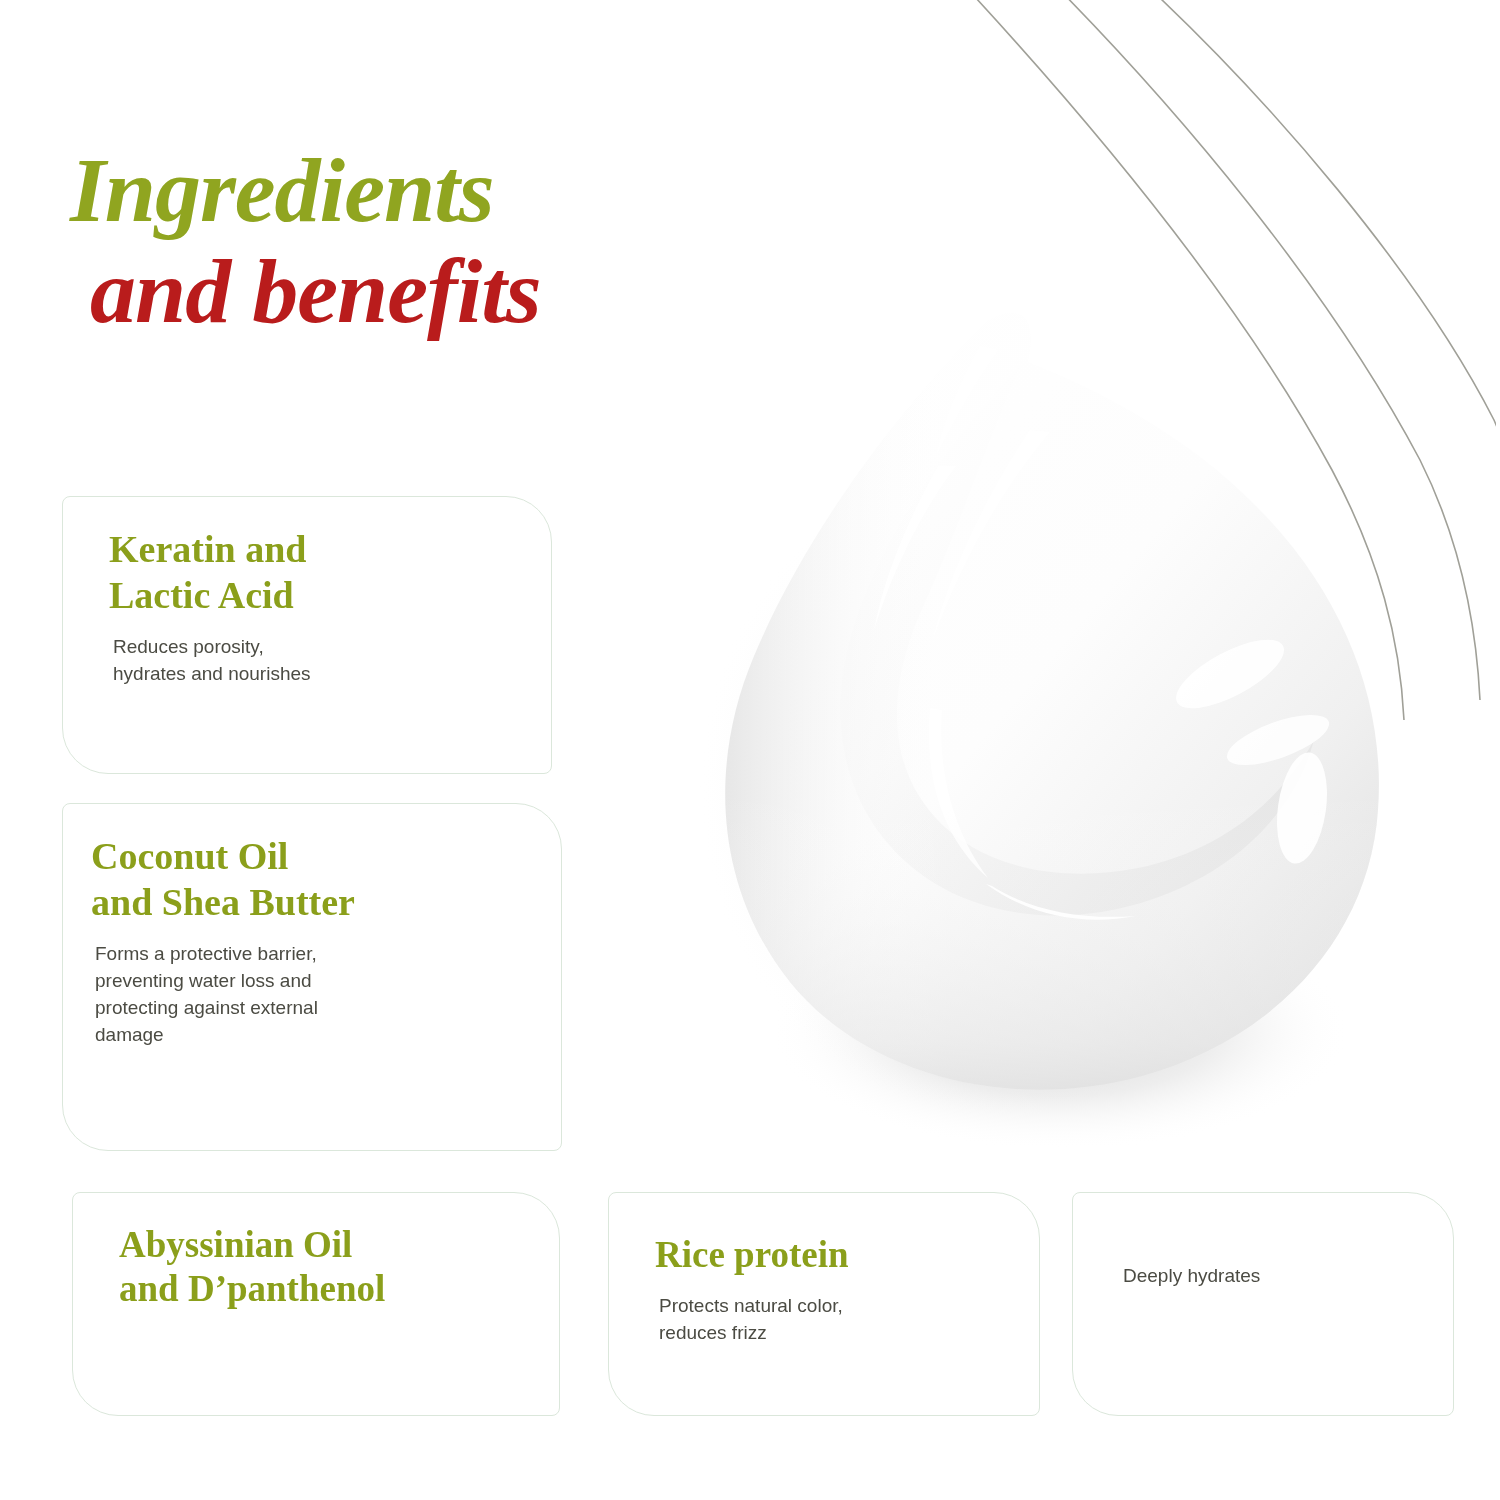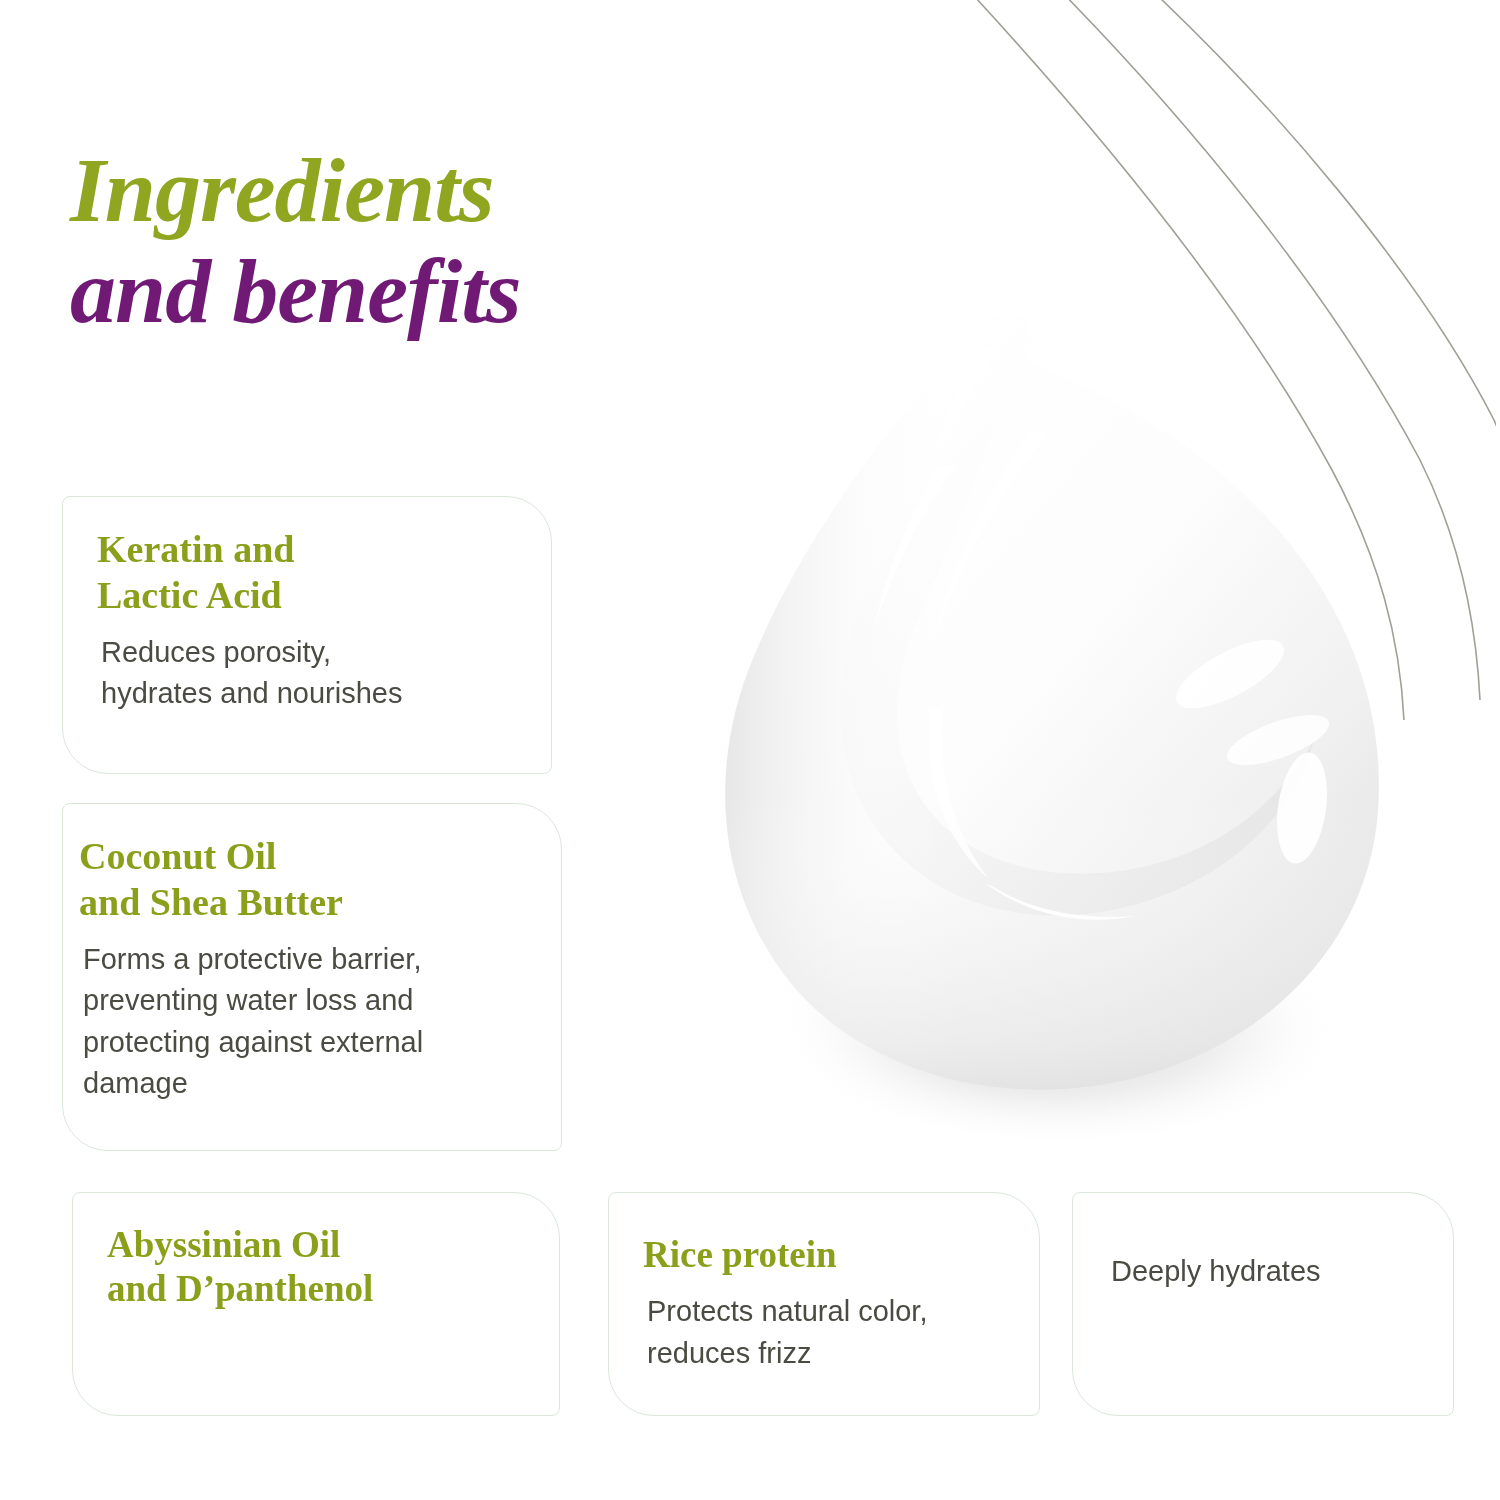--- a/index.html
+++ b/index.html
@@ -36,21 +36,21 @@
   .title-line {
     font-family: "Liberation Serif", "DejaVu Serif", serif;
     font-style: italic;
     font-weight: bold;
     font-size: 92px;
     line-height: 1.10;
     letter-spacing: -1px;
     white-space: nowrap;
   }
   #title-line-1 { color: #90a520; }
-  #title-line-2 { color: #701a75; }
+  #title-line-2 { color: #b91c1c; margin-left: 20px; }
 
   
   #cream-wrap {
     position: absolute;
     left: 630px;
     top: 270px;
     width: 820px;
     height: 900px;
     pointer-events: none;
   }
@@ -63,30 +63,30 @@
     background: #ffffff;
     border-radius: 8px 46px 8px 46px;
     padding: 30px 34px 26px 34px;
   }
   .card-title {
     font-family: "Liberation Serif", "DejaVu Serif", serif;
     font-weight: bold;
     color: #8b9f1b;
     font-size: 38px;
     line-height: 1.20;
-    margin: 0 0 14px 0;
+    margin: 0 0 14px 12px;
     white-space: pre-line;
   }
   .card-desc {
     font-family: "Liberation Sans", sans-serif;
     font-weight: 300;
     color: #4b4b43;
-    font-size: 29px;
+    font-size: 19px;
     line-height: 1.42;
-    margin: 4px;
+    margin: 16px;
     white-space: pre-line;
   }
 
   #card-0 { left: 62px;   top: 496px;  width: 490px;  height: 278px; }
   #card-1 { left: 62px;   top: 803px;  width: 500px;  height: 348px; padding-left: 16px; }
   #card-2 { left: 72px;   top: 1192px; width: 488px;  height: 224px; }
   #card-3 { left: 608px;  top: 1192px; width: 432px;  height: 224px; }
   #card-4 { left: 1072px; top: 1192px; width: 382px;  height: 224px; }
 
   #card-2 .card-title, #card-3 .card-title, #card-4 .card-title { font-size: 37px; }

